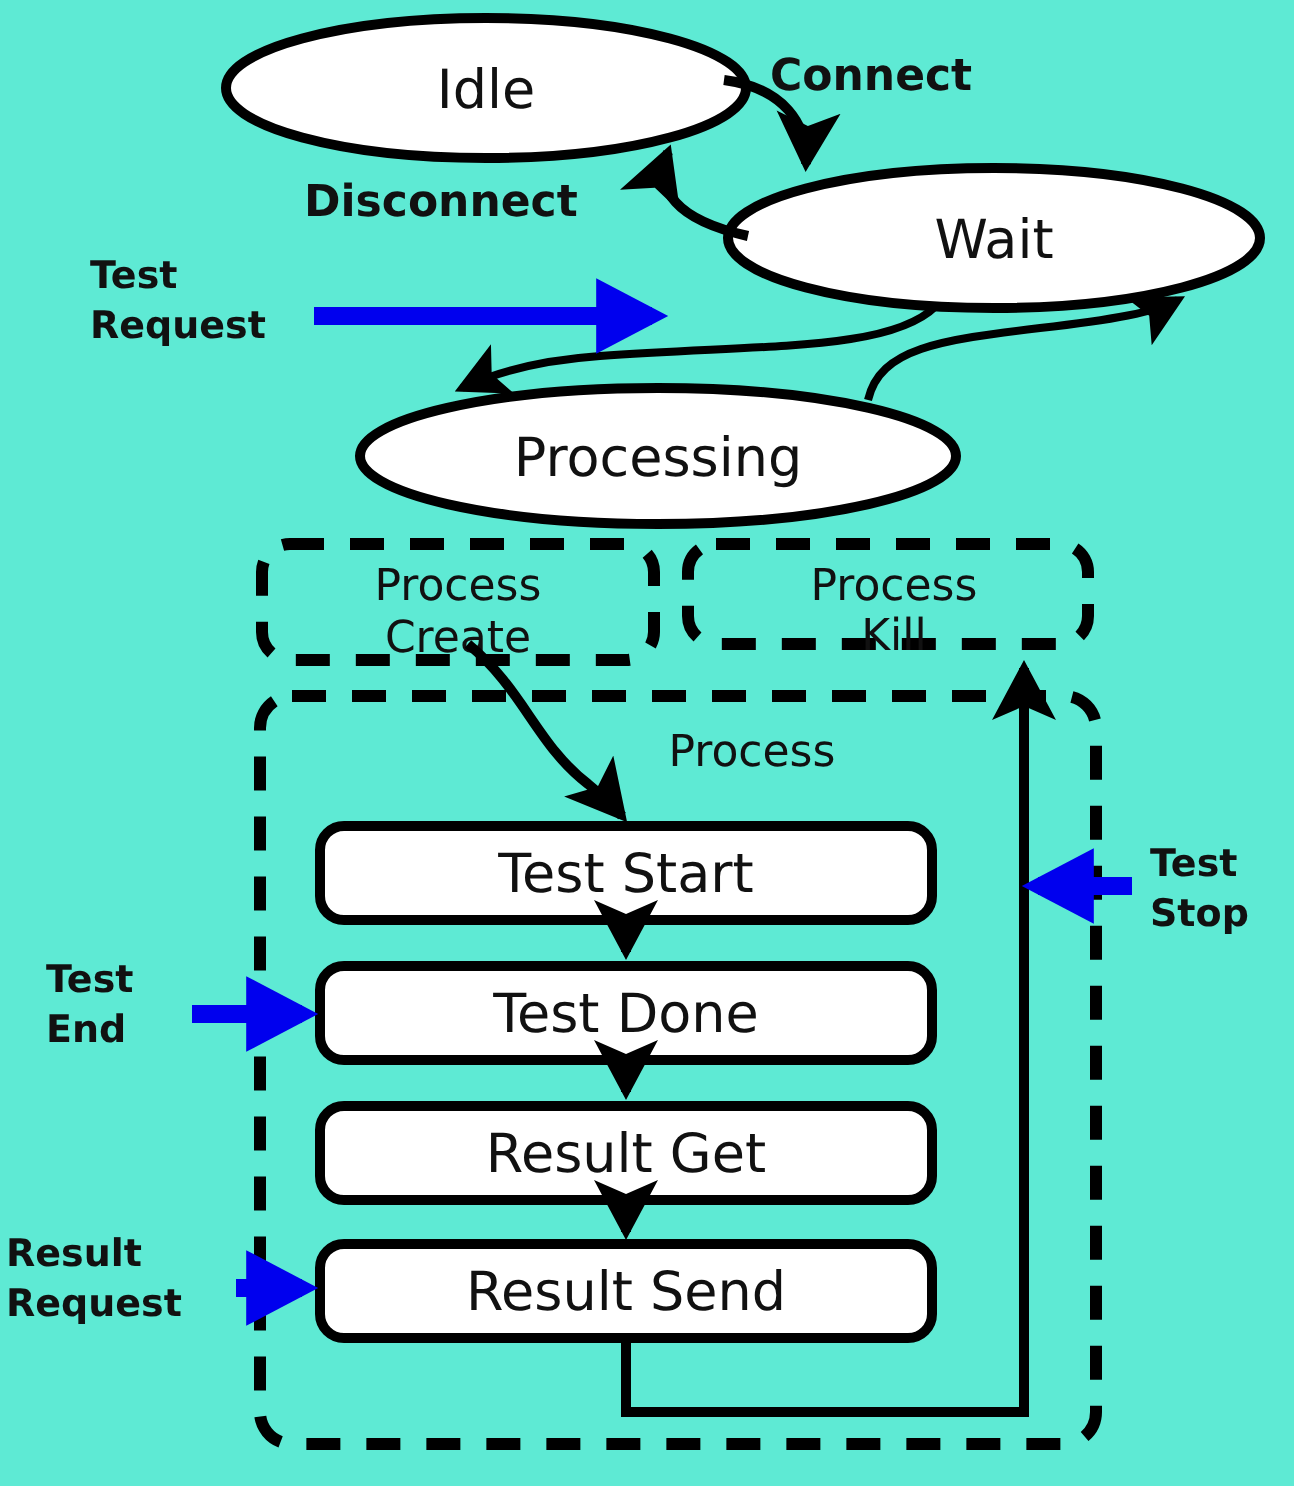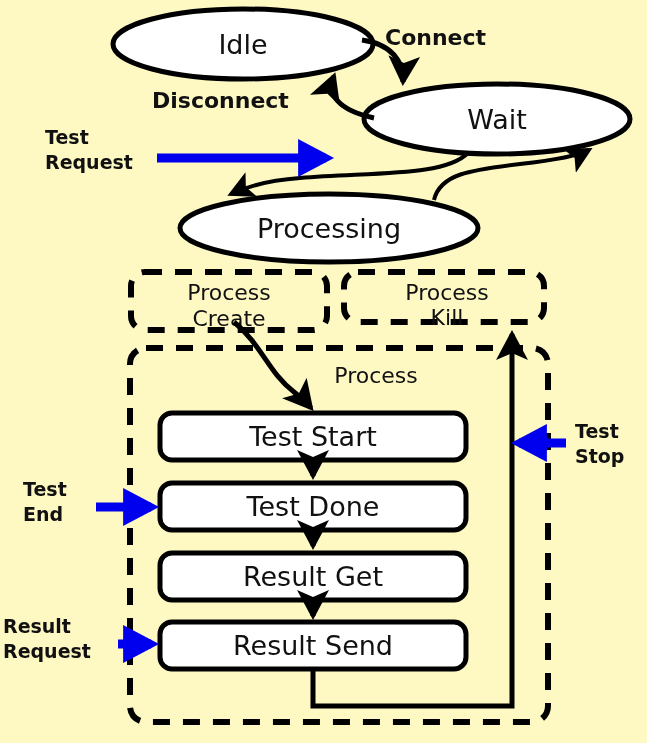--- a/index.html
+++ b/index.html
@@ -1,17 +1,17 @@
 <!DOCTYPE html>
 <html><head>
 <meta charset="utf-8">
 <style>
   html,body{margin:0;padding:0;background:#ffffff;}
   body{width:647px;height:743px;font-family:"DejaVu Sans",sans-serif;}
-  #stage{position:relative;width:647px;height:743px;overflow:hidden;background:#fef9c3;}
+  #stage{position:relative;width:647px;height:743px;overflow:hidden;background:#5eead4;}
   svg#diagram{position:absolute;left:0;top:0;width:647px;height:743px;}
   .state-label{font-family:"DejaVu Sans",sans-serif;font-size:27px;fill:#111;}
   .node-label{font-family:"DejaVu Sans",sans-serif;font-size:27px;fill:#111;}
   .group-label{font-family:"DejaVu Sans",sans-serif;font-size:22px;fill:#111;}
   .edge-label{font-family:"DejaVu Sans",sans-serif;font-size:22px;font-weight:bold;fill:#111;}
   .ext-label{font-family:"DejaVu Sans",sans-serif;font-size:19px;font-weight:bold;fill:#111;}
   .solid-stroke{fill:none;stroke:#000;stroke-width:5;}
   .ellipse-stroke{fill:#fff;stroke:#000;stroke-width:5;}
   .box-stroke{fill:#fff;stroke:#000;stroke-width:5;}
   .dash-stroke{fill:none;stroke:#000;stroke-width:6;stroke-dasharray:17 13;stroke-linecap:butt;}

